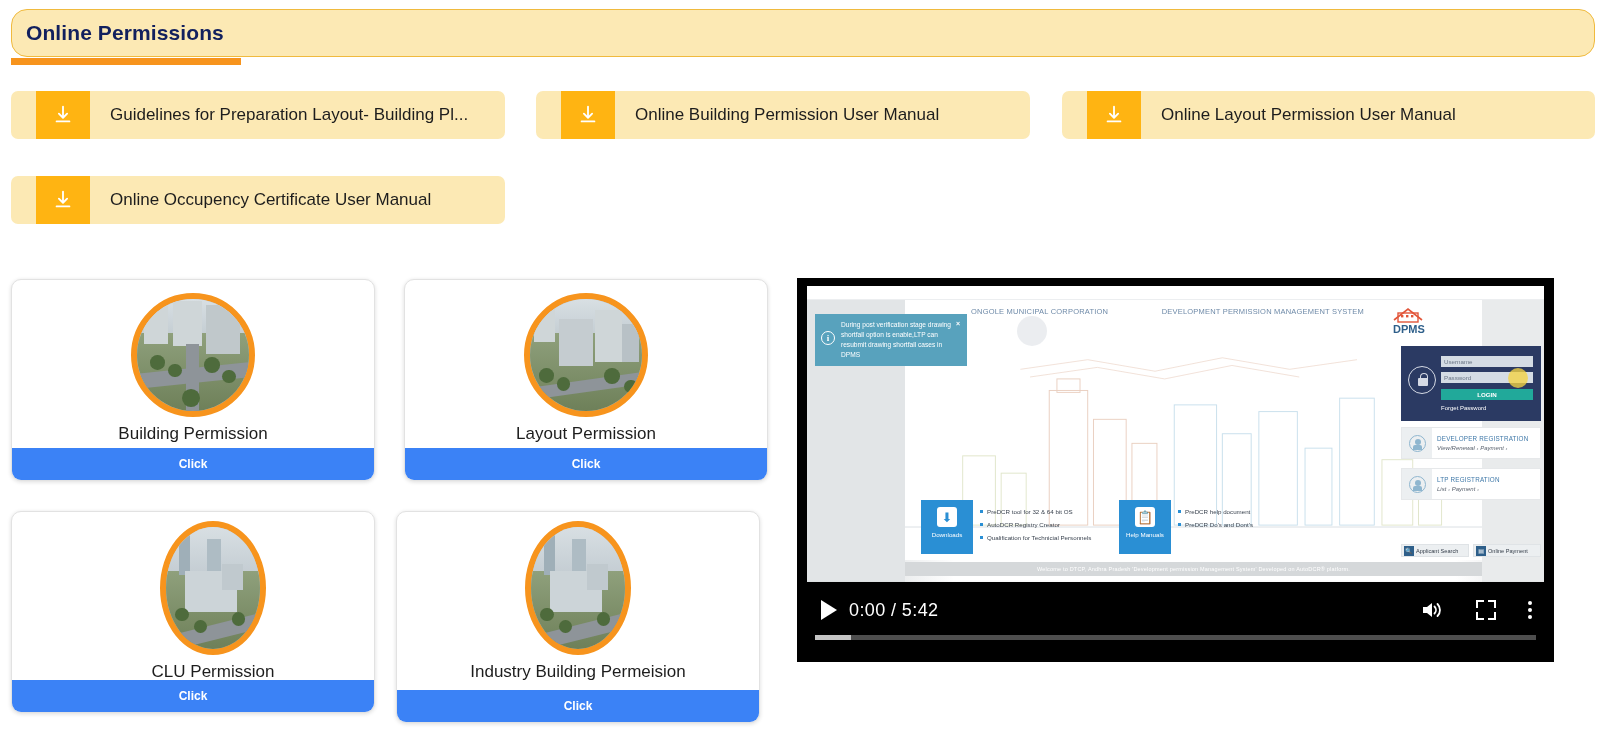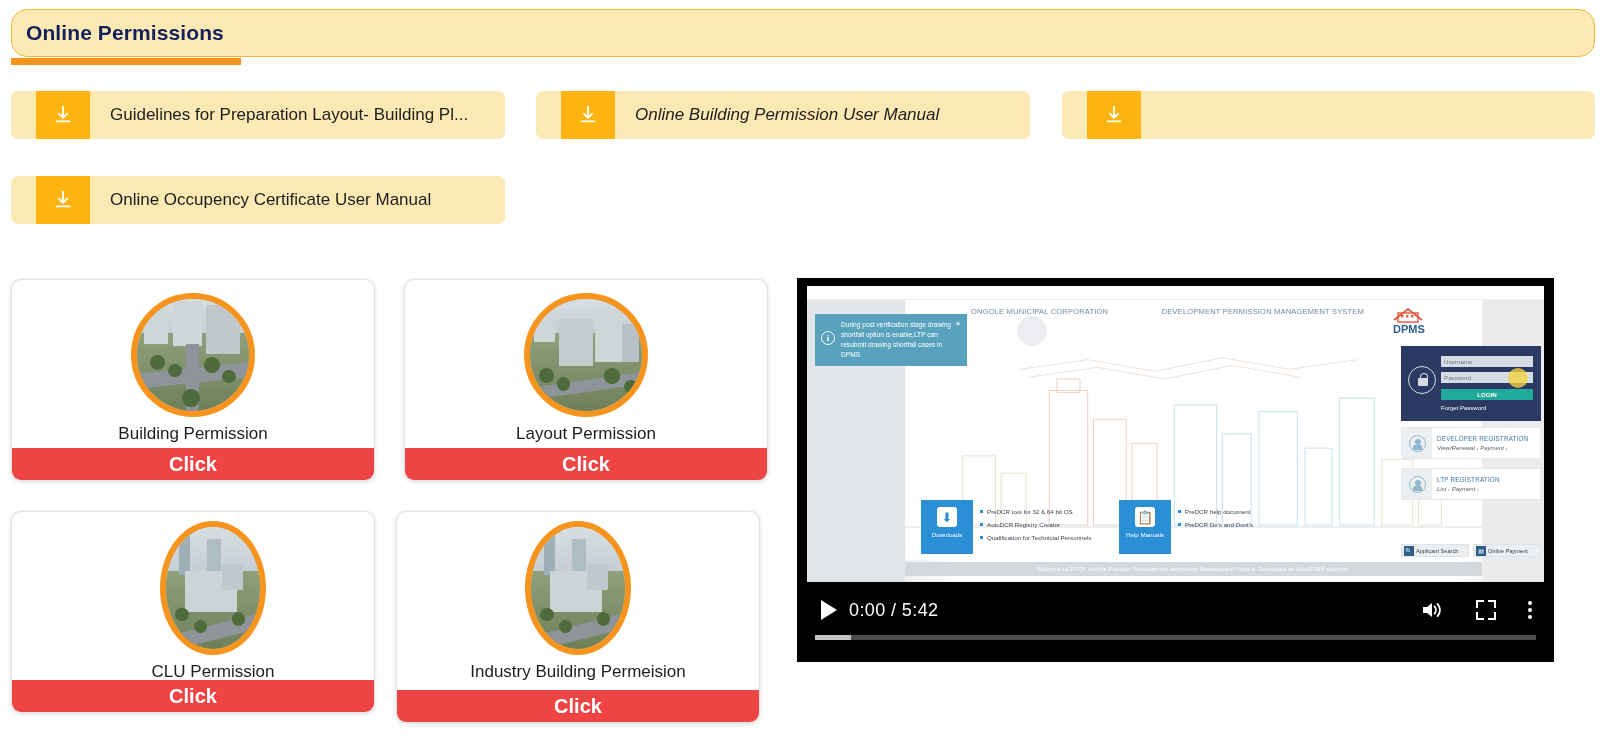--- a/index.html
+++ b/index.html
@@ -50,21 +50,21 @@
     flex: 0 0 54px;
   }
   .dl-label {
     padding-left: 20px;
     font-size: 17px;
     color: #1d1d1d;
     white-space: nowrap; overflow: hidden; text-overflow: ellipsis;
     padding-right: 12px;
   }
   #dl-0 { left: 11px;   top: 91px;  width: 494px; }
-  #dl-1 { left: 536px;  top: 91px;  width: 494px; font-style: italic; }
+  #dl-1 { left: 536px;  top: 91px;  width: 494px; }
   #dl-2 { left: 1062px; top: 91px;  width: 533px; }
   #dl-3 { left: 11px;   top: 176px; width: 494px; }
 
   
   .card {
     position: absolute;
     background: #ffffff;
     border: 1px solid #e2e2e2;
     border-radius: 10px;
     box-shadow: 0 1px 4px rgba(0,0,0,.14);
@@ -92,23 +92,23 @@
   }
   .card-title {
     margin-top: 7px;
     font-size: 17px;
     color: #1d1d1d;
     text-align: center;
   }
   .card-click {
     position: absolute; left: 0; bottom: 0;
     width: 100%; height: 32px;
-    background: #ef4444;
+    background: #3b82f6;
     color: #ffffff;
-    font-size: 20px; font-weight: bold;
+    font-size: 12px; font-weight: bold;
     display: flex; align-items: center; justify-content: center;
     cursor: pointer;
   }
 
   
   .ph { position: absolute; inset: 0; }
   .ph-sky   { position:absolute; left:0; top:0; width:100%; height:34%;
               background: linear-gradient(#d8dfe3, #c3ccd2); }
   .ph-gnd   { position:absolute; left:0; top:30%; width:100%; height:70%;
               background: linear-gradient(#8fa07c, #6e8059); }
@@ -355,20 +355,21 @@
   </div>
 
   <div class="dl-btn" id="dl-2">
     <div class="dl-icon-box">
       <svg width="22" height="22" viewBox="0 0 24 24" fill="none" stroke="#ffffff" stroke-width="2" stroke-linecap="round" stroke-linejoin="round">
           <path d="M12 3v11"></path>
           <path d="M7.5 10.5 12 15l4.5-4.5"></path>
           <path d="M5 19h14"></path>
         </svg>
     </div>
+    <div class="dl-label">Online Layout Permission User Manual</div>
   </div>
 
   <div class="dl-btn" id="dl-3">
     <div class="dl-icon-box">
       <svg width="22" height="22" viewBox="0 0 24 24" fill="none" stroke="#ffffff" stroke-width="2" stroke-linecap="round" stroke-linejoin="round">
           <path d="M12 3v11"></path>
           <path d="M7.5 10.5 12 15l4.5-4.5"></path>
           <path d="M5 19h14"></path>
         </svg>
     </div>

